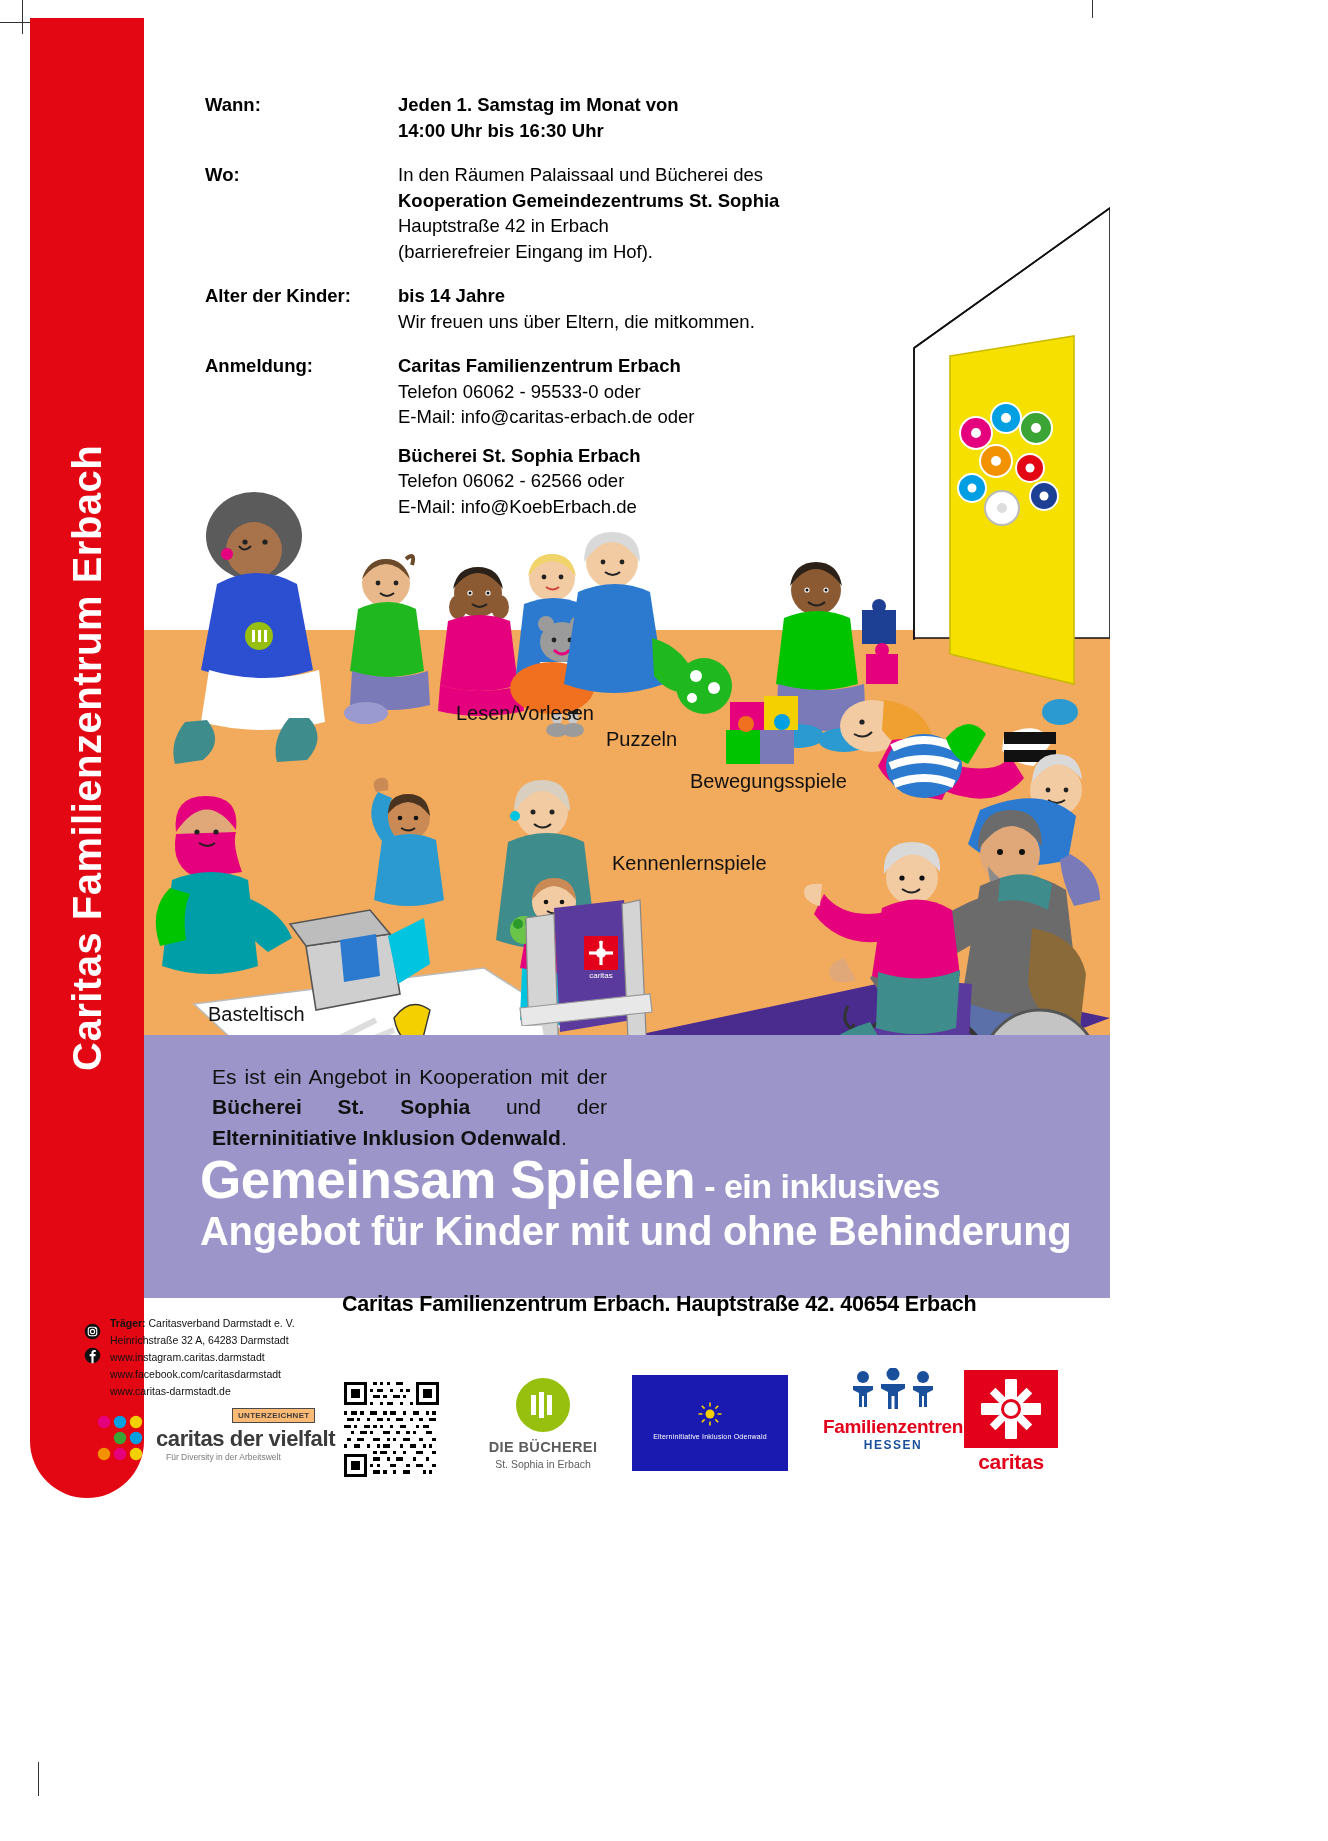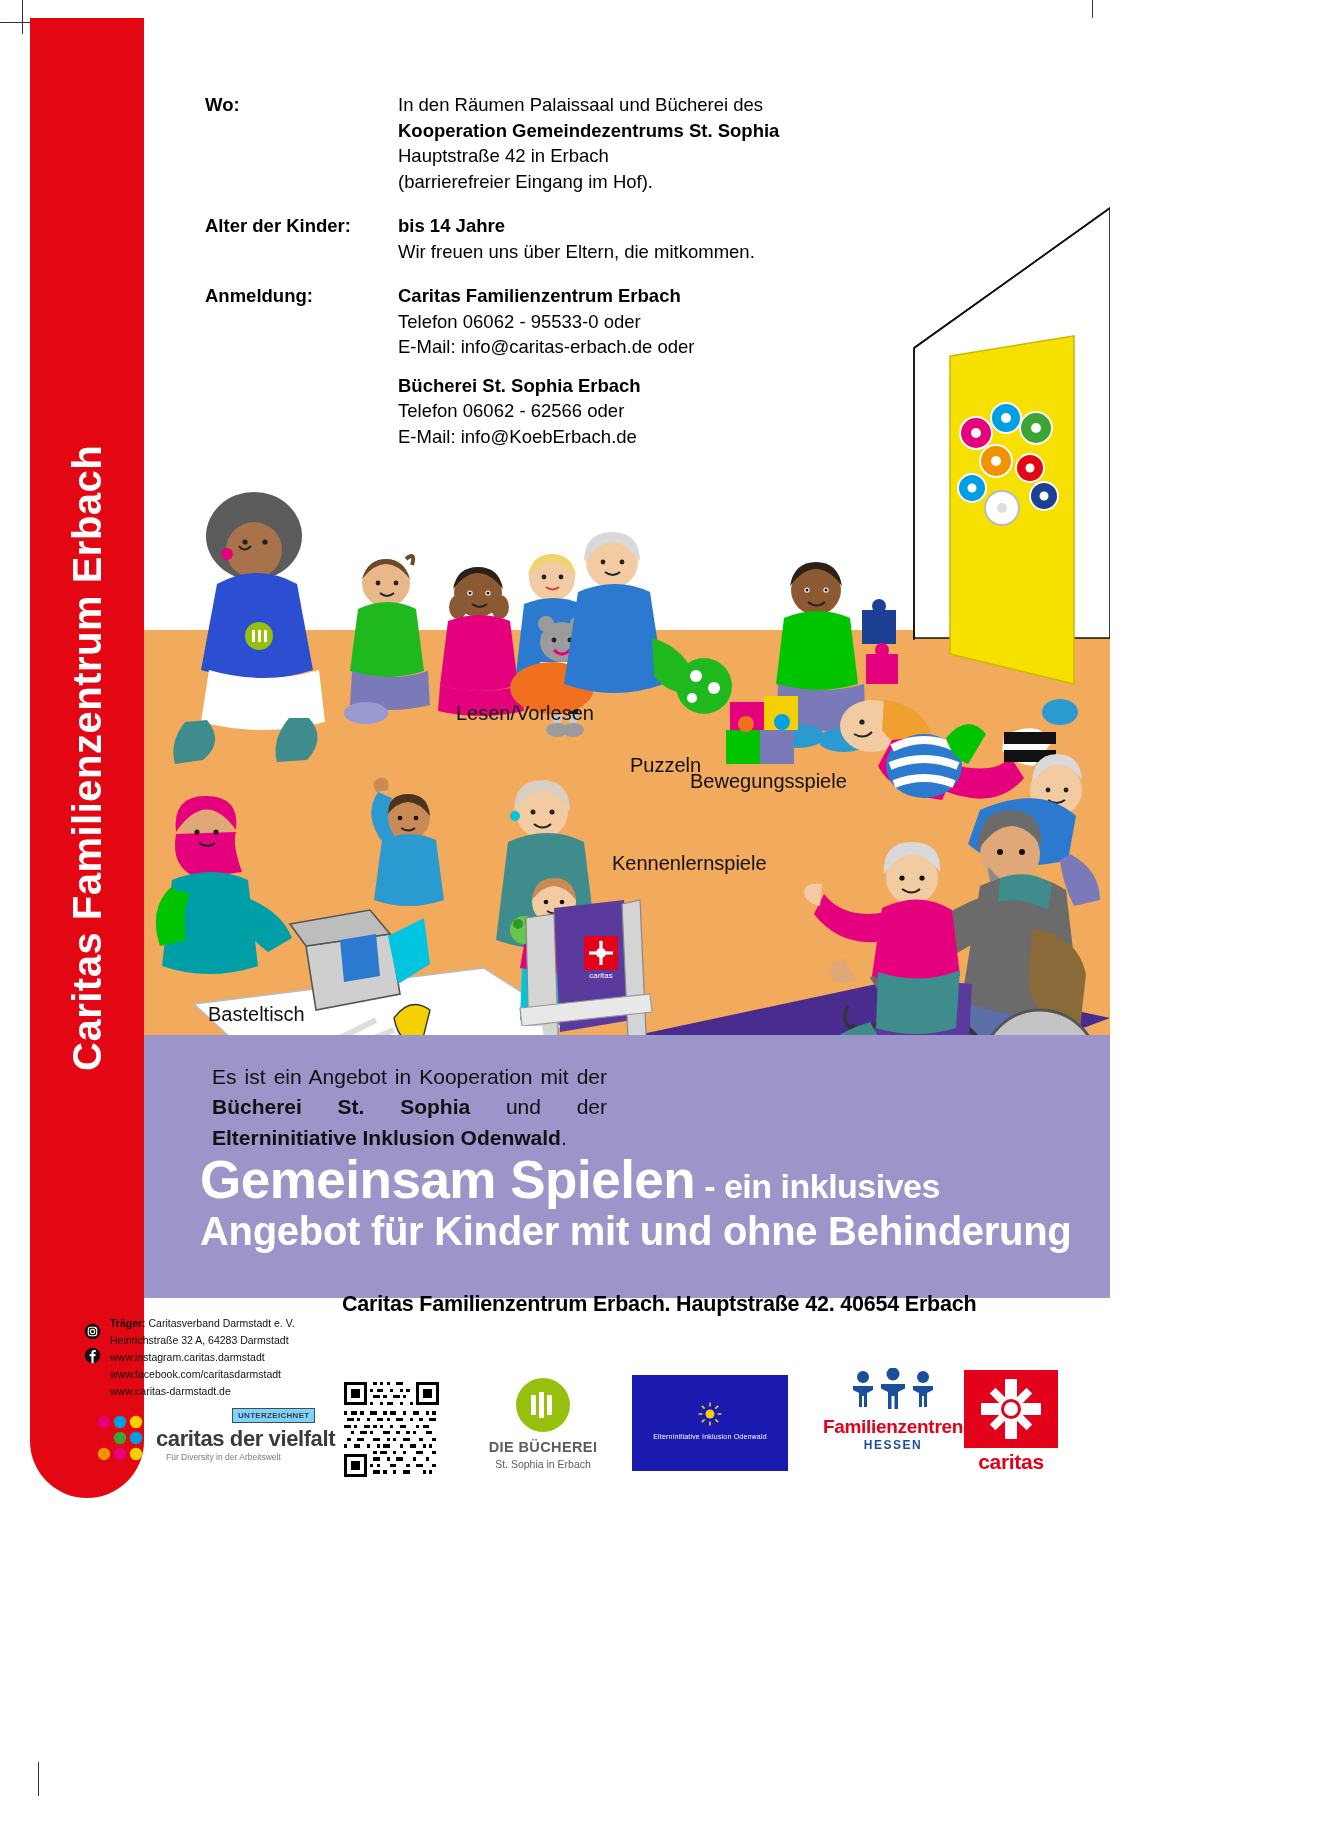--- a/index.html
+++ b/index.html
@@ -112,21 +112,21 @@
     letter-spacing: -.4px; white-space: nowrap;
   }
   .charta-sub {
     position: absolute; left: 62px; top: 44px;
     font-size: 8.5px; color: #7a7a7a; white-space: nowrap; margin-left: 8px;
   }
   .charta-badge {
     position: absolute; left: 136px; top: 0px;
     border: 1.5px solid #4a4a4a; padding: 2px 5px;
     font-size: 8px; font-weight: bold; color: #3b3b3b; letter-spacing: .3px;
-    background: #7dd3fc;
+    background: #fdba74;
   }
 
   .qr { left: 344px; top: 1382px; width: 95px; height: 95px; }
 
   .buecherei { left: 478px; top: 1378px; width: 130px; text-align: center; }
   .buecherei-circle {
     width: 54px; height: 54px; border-radius: 50%;
     background: #97bf0d; margin: 0 auto 7px;
     position: relative;
   }
@@ -465,21 +465,21 @@
         <path d="M22 80 q-42 8 -62 -18 l-10 20 q28 36 76 26 Z" fill="#e5007d"></path>
         <path d="M-44 74 q-16 -4 -16 -14 q0 -10 18 -8 Z" fill="#f2cba3"></path>
         <path d="M14 140 q44 14 82 -2 l-4 58 q-40 12 -80 0 Z" fill="#3f8c8c"></path>
         <path d="M6 190 q-46 14 -62 44 l24 22 q30 -32 54 -38 Z" fill="#3f8c8c"></path>
         <ellipse cx="-62" cy="240" rx="26" ry="14" fill="#00c400"></ellipse>
       </g>
     </g>
   </svg>
 
   <div class="ill-label" style="left:312px; top:684px;">Lesen/Vorlesen</div>
-  <div class="ill-label" style="left:486px; top:710px;margin-top:26px;">Puzzeln</div>
+  <div class="ill-label" style="left:462px; top:710px;">Puzzeln</div>
   <div class="ill-label" style="left:546px; top:752px;">Bewegungsspiele</div>
   <div class="ill-label" style="left:468px; top:834px;">Kennenlernspiele</div>
   <div class="ill-label" style="left:64px; top:985px;">Basteltisch</div>
 </div>
 
 <div class="purple-block"></div>
 
 <div class="coop-text">
   <span>Es ist ein Angebot in Kooperation</span>
   <span>mit der </span><b>Bücherei St. Sophia</b><span> und der</span>
@@ -491,20 +491,27 @@
     <span>Gemeinsam Spielen</span><span class="small"> - ein inklusives</span>
   </div>
   <div class="l2">Angebot für Kinder mit und ohne Behinderung</div>
 </div>
 
 <div class="red-banner"></div>
 <div class="red-banner-text">Caritas Familienzentrum Erbach</div>
 
 <div class="info">
 
+  <div class="info-row">
+    <div class="info-label">Wann:</div>
+    <div class="info-value">
+      <span class="b">Jeden 1. Samstag im Monat von</span><br>
+      <span class="b">14:00 Uhr bis 16:30 Uhr</span>
+    </div>
+  </div>
 
   <div class="info-row">
     <div class="info-label">Wo:</div>
     <div class="info-value">
       <span>In den Räumen Palaissaal und Bücherei des</span><br>
       <span class="b">Kooperation Gemeindezentrums St. Sophia</span><br>
       <span>Hauptstraße 42 in Erbach</span><br>
       <span>(barrierefreier Eingang im Hof).</span>
     </div>
   </div>

